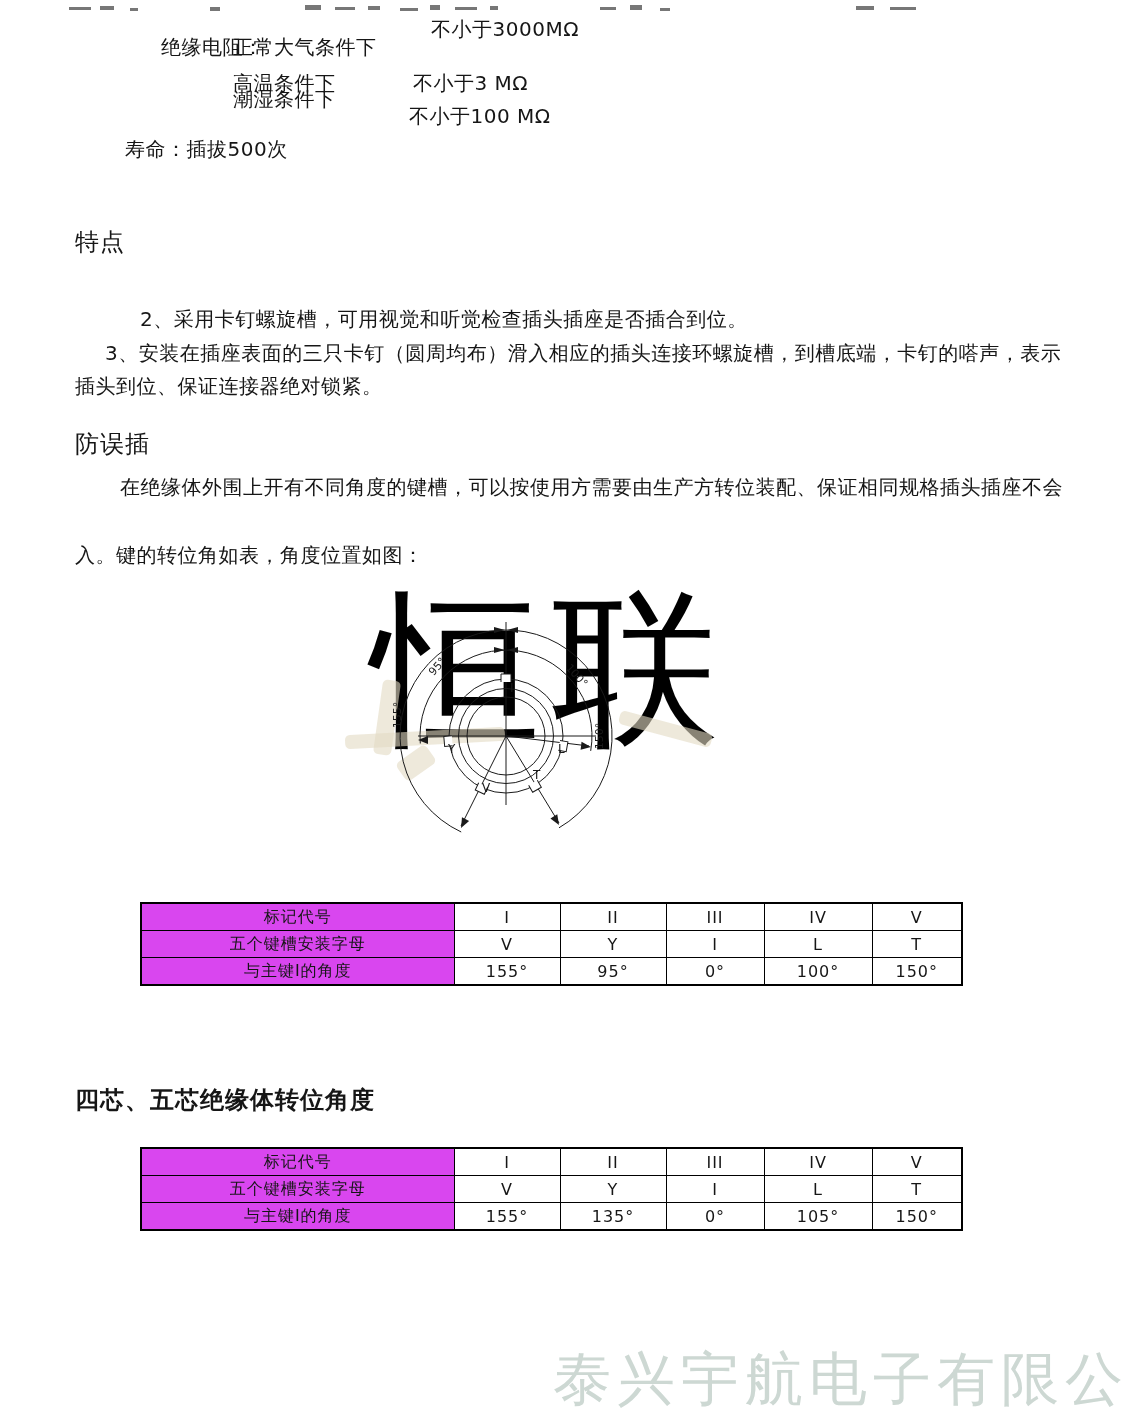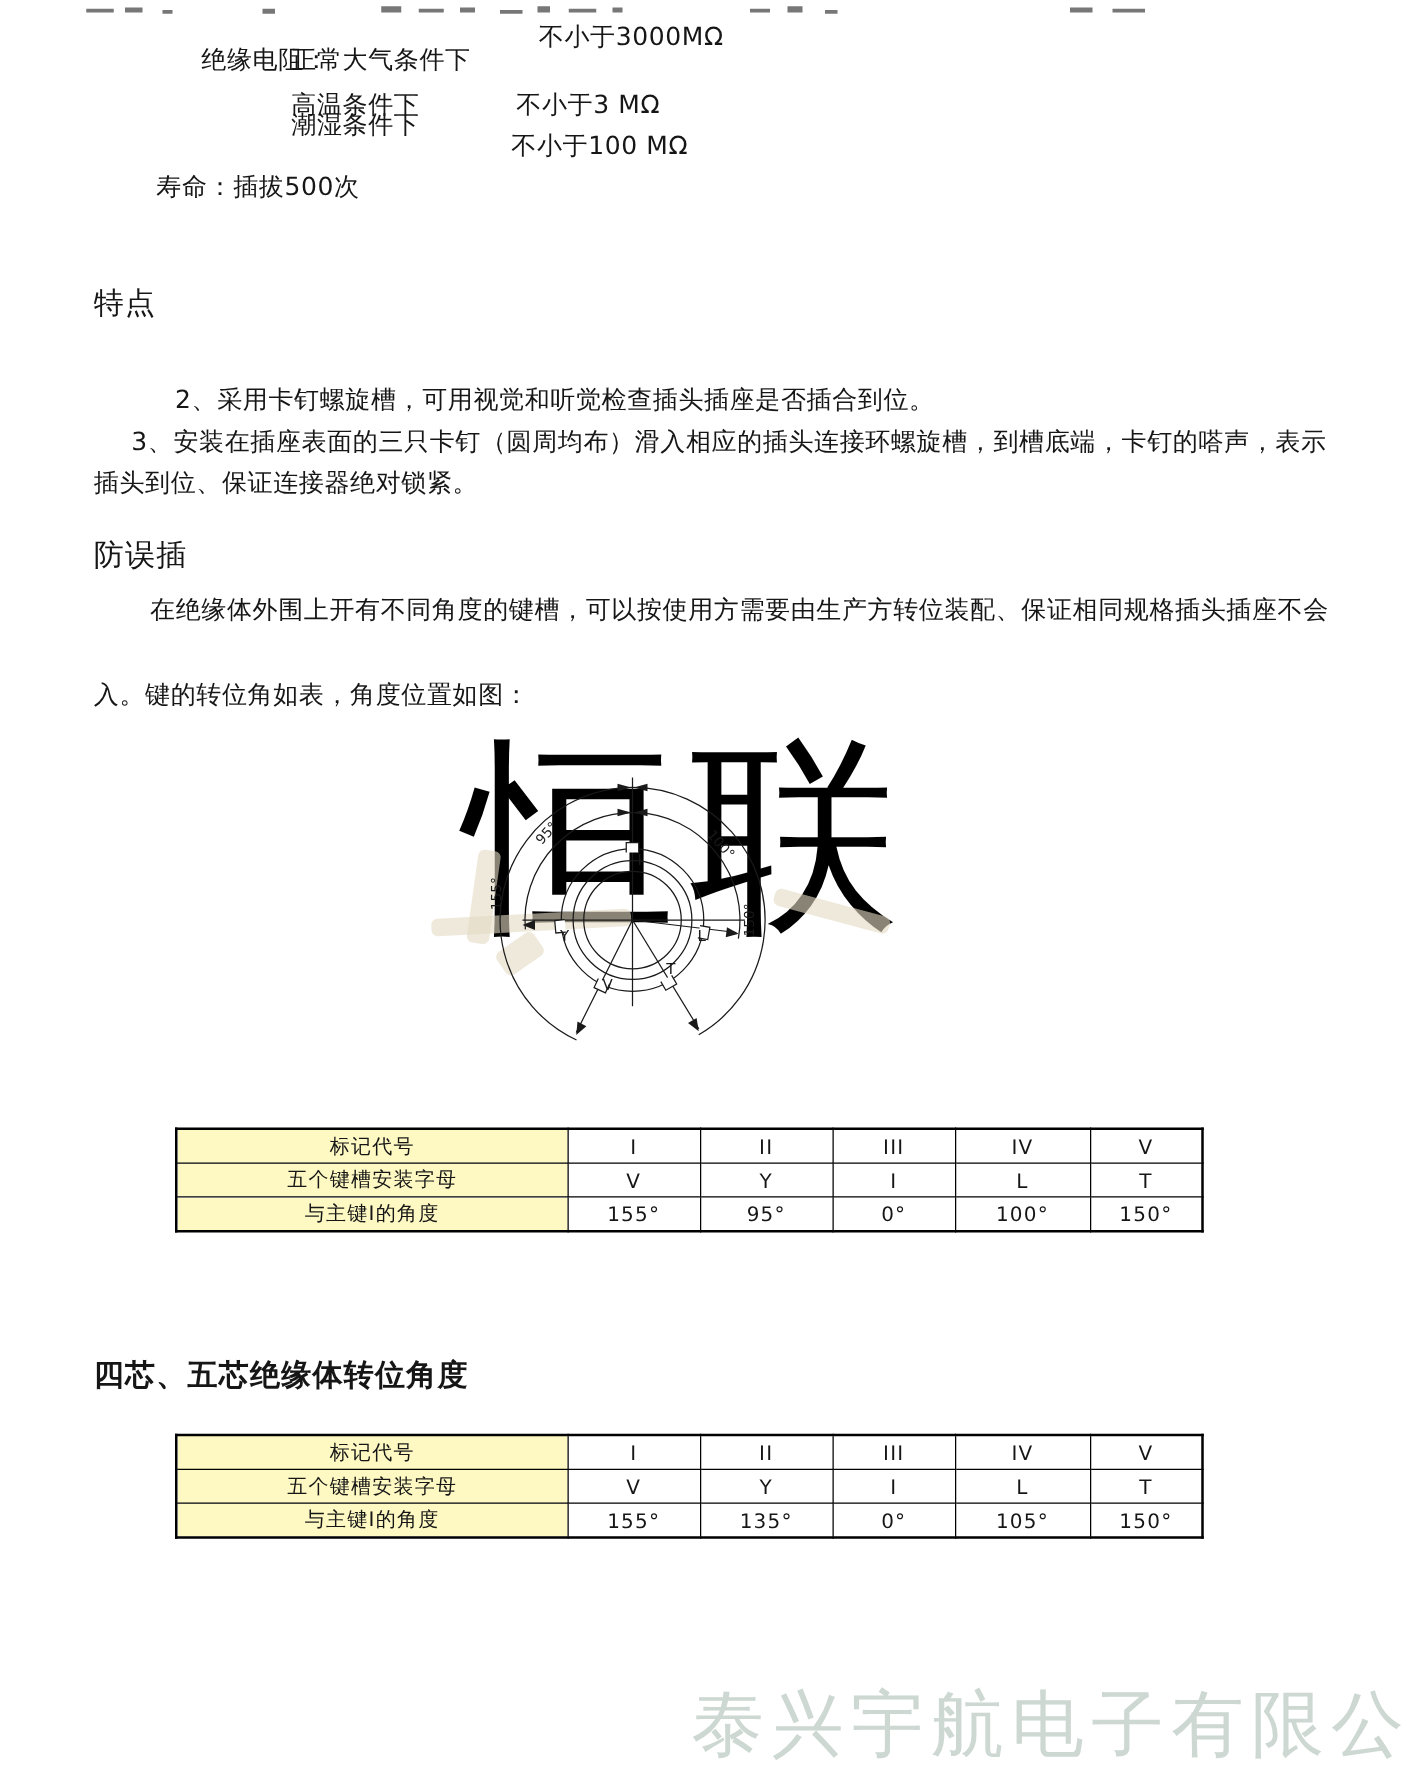--- a/index.html
+++ b/index.html
@@ -22,21 +22,21 @@
   .beige { position:absolute; background:#e3dbc3; opacity:0.6; z-index:0; border-radius:5px; }
   .frag { position:absolute; background:#777; z-index:2; }
   table.spec-table {
     position:absolute; border-collapse:collapse; table-layout:fixed;
     border:2px solid #000; background:#fff; z-index:2;
   }
   .spec-table td {
     border:1px solid #000; height:26px; text-align:center;
     font-size:16px; padding:0; letter-spacing:1px; overflow:hidden;
   }
-  .spec-table td.lbl { background:#fef9c3; }
+  .spec-table td.lbl { background:#d946ef; }
   svg text { font-family:"DejaVu Sans", sans-serif; }
 </style>
 </head>
 <body>
 
 <div class="page">
 
   <div>
     <div class="frag" style="left:69px;top:7px;width:22px;height:3px;"></div>
     <div class="frag" style="left:100px;top:6px;width:14px;height:4px;"></div>

